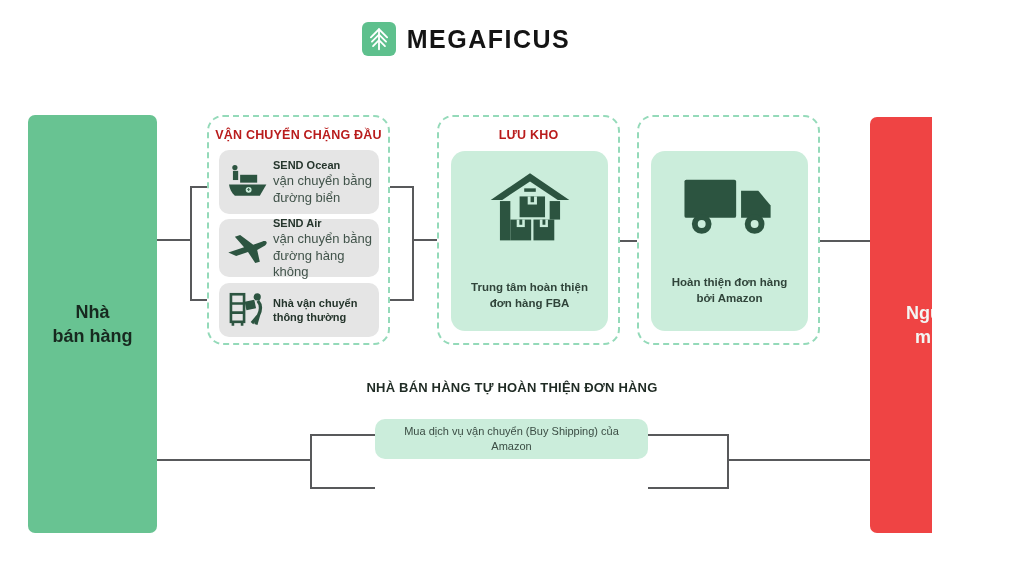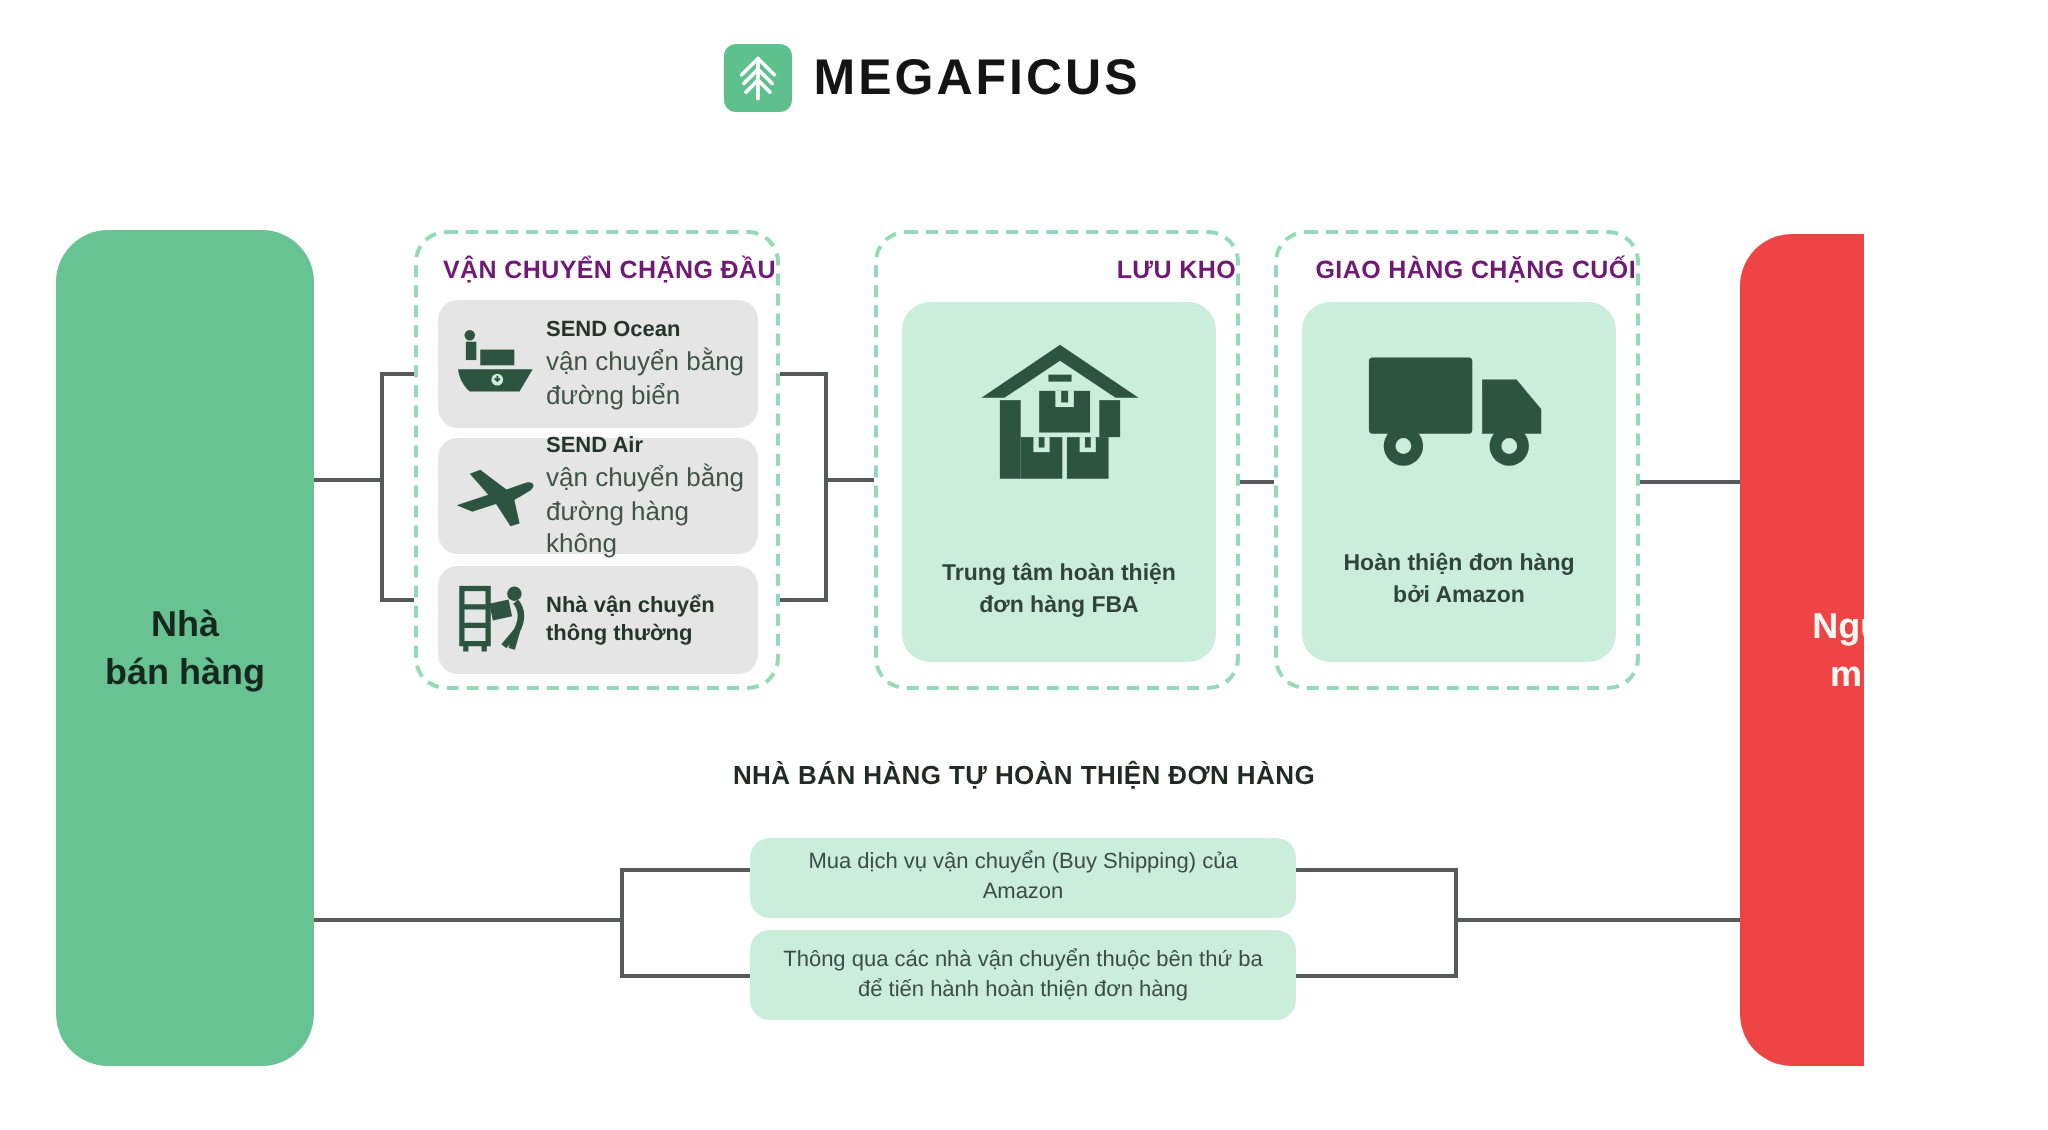--- a/index.html
+++ b/index.html
@@ -7,30 +7,30 @@
           font-family:"Liberation Sans",sans-serif;color:#222b25;}
 
   
   .logo-row{position:absolute;left:0;top:22px;width:100%;display:flex;justify-content:center;
             align-items:center;gap:11px;}
   .logo-mark{width:34px;height:34px;border-radius:6px;background:#5ec08d;display:flex;
              align-items:center;justify-content:center;}
   .logo-text{font-size:25px;font-weight:800;letter-spacing:1.5px;color:#141414;}
 
   
-  .big-box{position:absolute;border-radius:26px;display:flex;align-items:center;
+  .big-box{position:absolute;border-radius:7px;display:flex;align-items:center;
            justify-content:center;text-align:center;font-weight:700;font-size:18px;line-height:1.35;}
   .seller-box{left:28px;top:115px;width:129px;height:418px;background:#68c392;color:#17291f;}
   .buyer-box{left:870px;top:117px;width:127px;height:416px;background:#ef4444;color:#f2f7f4;}
 
   
   .stage{position:absolute;top:115px;width:183px;height:230px;border:2px dashed #94dab9;
          border-radius:16px;background:#fff;box-sizing:border-box;}
-  .stage-title{position:absolute;left:0;top:11px;width:100%;text-align:right;font-weight:700;
-               font-size:12.5px;letter-spacing:.2px;color:#701a75;}
+  .stage-title{position:absolute;left:0;top:11px;width:100%;text-align:center;font-weight:700;
+               font-size:12.5px;letter-spacing:.2px;color:#b91c1c;}
   .stage-first{left:207px;} .stage-warehouse{left:437px;} .stage-last{left:637px;}
 
   .leg-item{position:absolute;left:10px;width:160px;background:#e5e5e5;border-radius:10px;
             display:flex;align-items:center;padding:0 6px 0 4px;box-sizing:border-box;}
   .leg-item .ic{width:50px;flex:0 0 50px;display:flex;align-items:center;justify-content:center;}
   .leg-item .txt{flex:1;}
   .leg-title{font-size:11px;font-weight:700;color:#25352c;line-height:1.3;}
   .leg-sub{font-size:13px;color:#41534a;line-height:1.25;margin-top:1px;}
   .leg-1{top:33px;height:64px;} .leg-2{top:102px;height:58px;} .leg-3{top:166px;height:54px;}
 
@@ -148,39 +148,37 @@
           <rect x="39" y="42" width="18" height="18"></rect>
           <rect x="44.5" y="42" width="7" height="6.5" fill="#cbeddb"></rect>
           <rect x="46.8" y="42" width="2.5" height="4.5" fill="#2c5440"></rect>
         </svg>
       </div>
       <div class="caption">Trung tâm hoàn thiện đơn hàng FBA</div>
     </div>
   </div>
 
   <div class="stage stage-last">
-    <div class="stage-title">GIAO HÀNG CHẶNG CUỐI</div>
     <div class="stage-inner">
       <div>
         <svg width="96" height="64" viewBox="0 0 78 50" fill="#2c5440">
           <rect x="2" y="2" width="42" height="31" rx="1.5"></rect>
           <path d="M48 11 H62 L72 23 V33 H48 Z"></path>
           <circle cx="16" cy="38" r="8"></circle>
           <circle cx="16" cy="38" r="3.2" fill="#cbeddb"></circle>
           <circle cx="59" cy="38" r="8"></circle>
           <circle cx="59" cy="38" r="3.2" fill="#cbeddb"></circle>
         </svg>
       </div>
       <div class="caption">Hoàn thiện đơn hàng bởi Amazon</div>
     </div>
   </div>
 
   <div class="bottom-title">NHÀ BÁN HÀNG TỰ HOÀN THIỆN ĐƠN HÀNG</div>
   <div class="bottom-box bbox-1">Mua dịch vụ vận chuyển (Buy Shipping) của Amazon</div>
-  <div class="bottom-box bbox-2">Thông qua các nhà vận chuyển thuộc bên thứ ba để tiến hành hoàn thiện đơn hàng</div>
 
   <div class="line" style="left:157px;top:239px;width:34px;height:2px;"></div>
   <div class="line" style="left:190px;top:186px;width:2px;height:115px;"></div>
   <div class="line" style="left:192px;top:186px;width:15px;height:2px;"></div>
   <div class="line" style="left:192px;top:299px;width:15px;height:2px;"></div>
 
   <div class="line" style="left:390px;top:186px;width:22px;height:2px;"></div>
   <div class="line" style="left:390px;top:299px;width:22px;height:2px;"></div>
   <div class="line" style="left:412px;top:186px;width:2px;height:115px;"></div>
   <div class="line" style="left:414px;top:239px;width:23px;height:2px;"></div>

